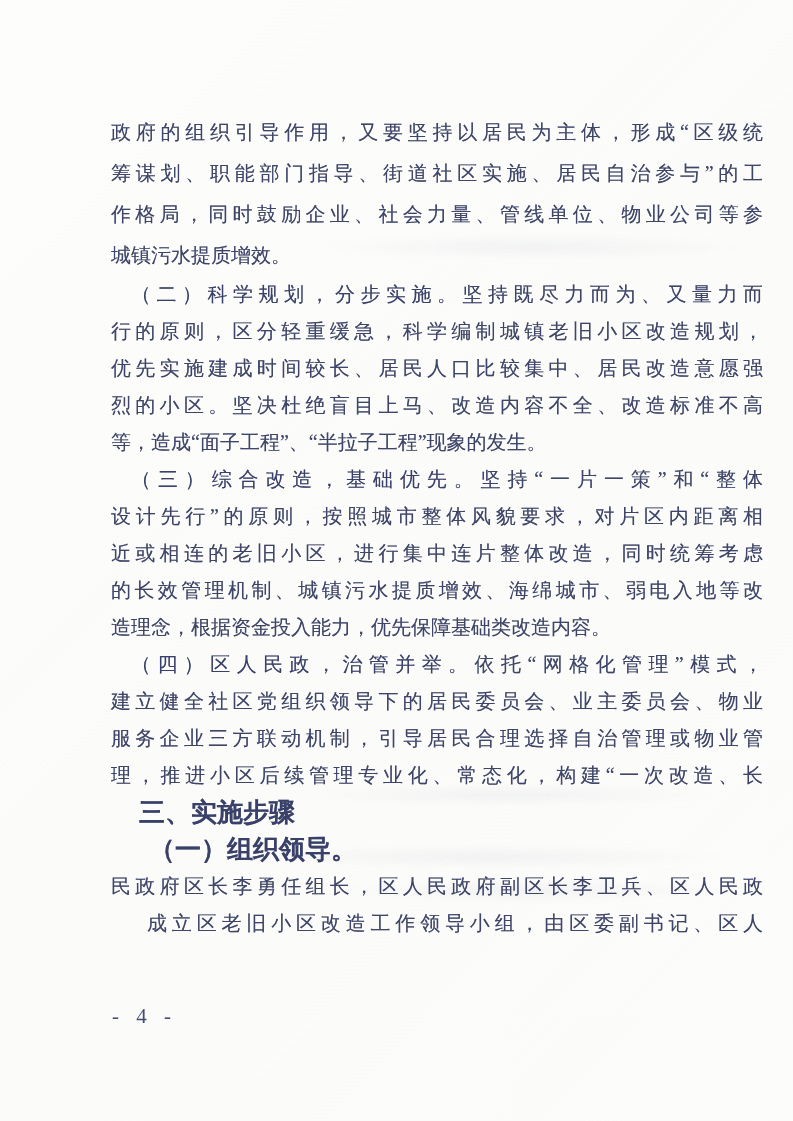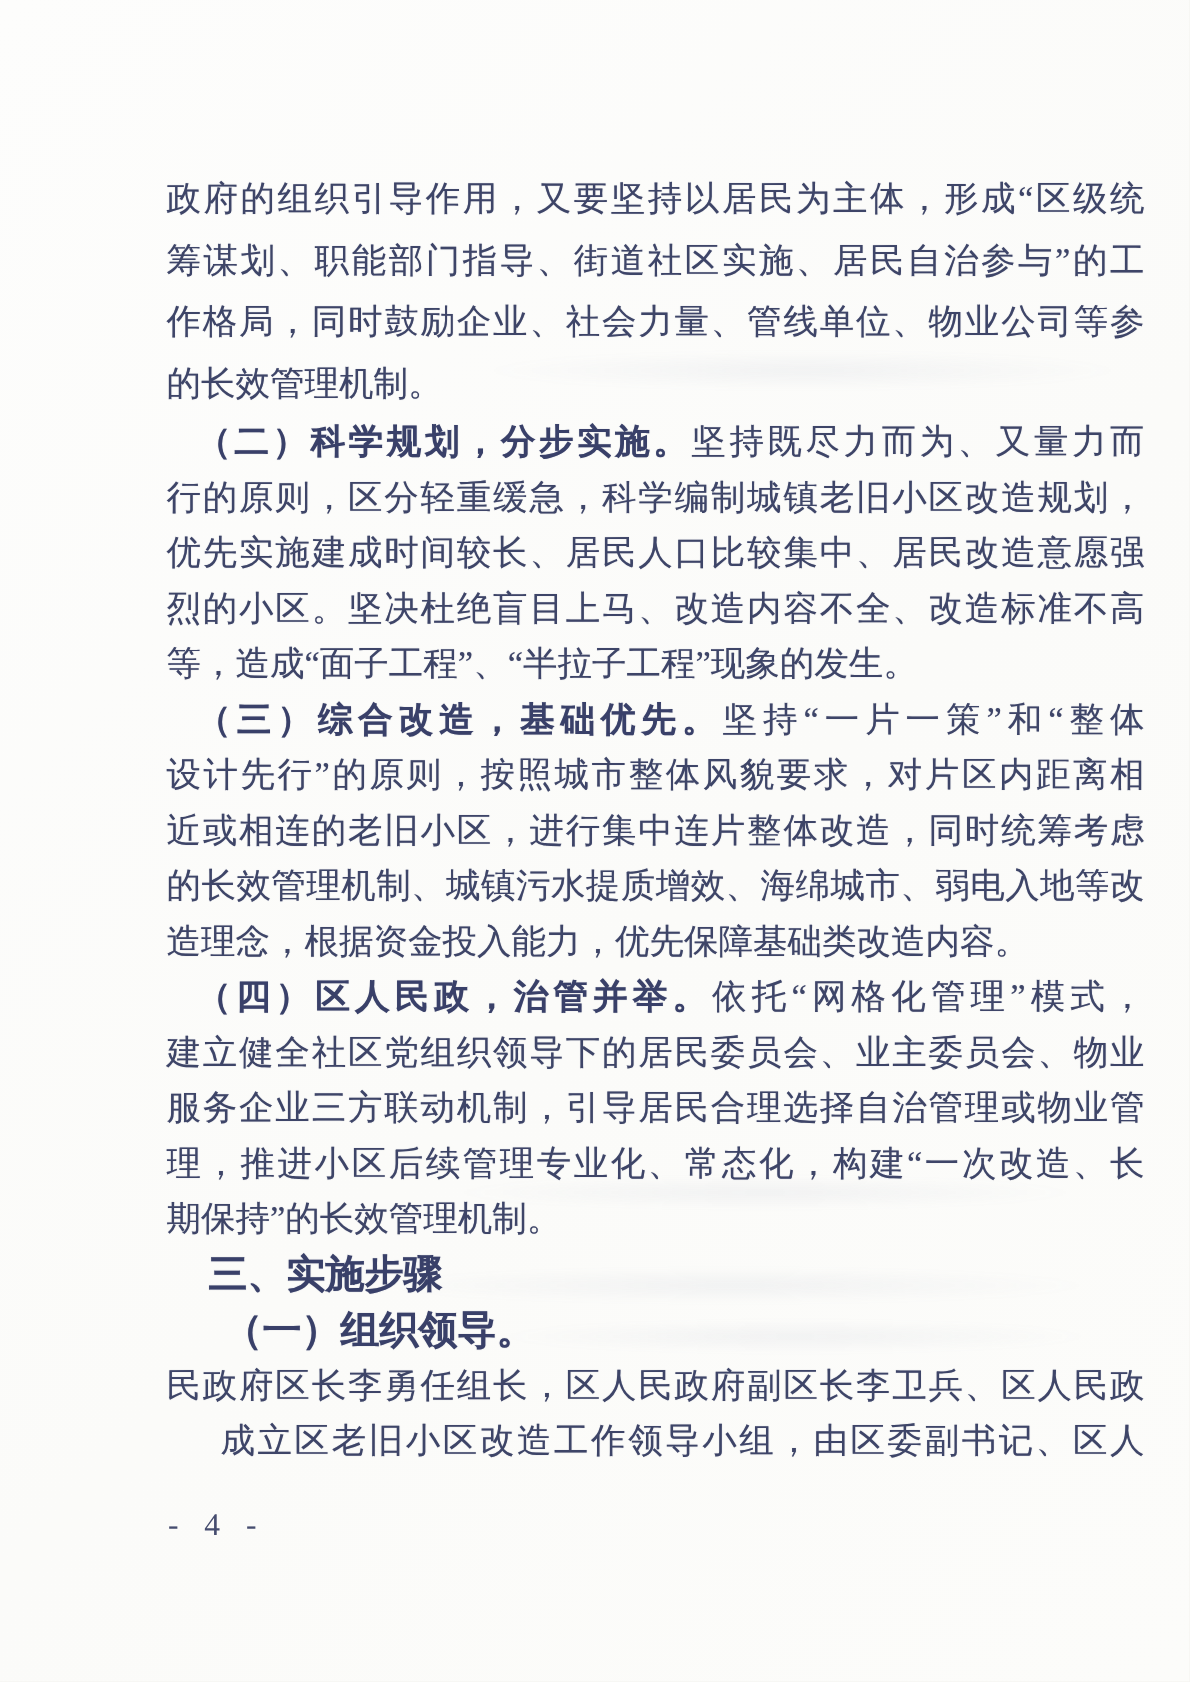--- a/index.html
+++ b/index.html
@@ -21,32 +21,32 @@
   .text-block {
     position: absolute;
     left: 111px;
     top: 112px;
     width: 652px;
   }
   .para { margin: 0; padding: 0; }
   .line {
     height: 37px;
     line-height: 37px;
-    font-size: 23px;
+    font-size: 20px;
     text-align: justify;
     text-align-last: justify;
     color: #3e4568;
     text-shadow: 0 0 0.6px rgba(62, 69, 104, 0.45);
   }
   
   .para-loose .line { height: 41px; line-height: 41px; }
   .line.last { text-align-last: left; }
   .ind-bracket { padding-left: 20px; }   
   .ind-body { padding-left: 36px; }      
-  .b { font-weight: bold; color: #394069; }
+  .b { font-weight: normal; color: #394069; }
   .heading-line {
     height: 37px;
     line-height: 37px;
     font-size: 26px;
     font-weight: bold;
     color: #394069;
     text-align: left;
     text-align-last: left;
     text-shadow: 0 0 0.6px rgba(57, 64, 105, 0.5);
   }
@@ -81,21 +81,21 @@
   <div class="artifact artifact-2"></div>
   <div class="artifact artifact-3"></div>
   <div class="artifact artifact-4"></div>
 
   <div class="text-block">
 
     <div class="para para-loose">
       <div class="line">政府的组织引导作用，又要坚持以居民为主体，形成“区级统</div>
       <div class="line">筹谋划、职能部门指导、街道社区实施、居民自治参与”的工</div>
       <div class="line">作格局，同时鼓励企业、社会力量、管线单位、物业公司等参</div>
-      <div class="line last">的长效管理机制。</div>
+      <div class="line last">城镇污水提质增效。</div>
     </div>
 
     <div class="para">
       <div class="line ind-bracket"><span class="b">（二）科学规划，分步实施。</span><span>坚持既尽力而为、又量力而</span></div>
       <div class="line">行的原则，区分轻重缓急，科学编制城镇老旧小区改造规划，</div>
       <div class="line">优先实施建成时间较长、居民人口比较集中、居民改造意愿强</div>
       <div class="line">烈的小区。坚决杜绝盲目上马、改造内容不全、改造标准不高</div>
       <div class="line last">等，造成“面子工程”、“半拉子工程”现象的发生。</div>
     </div>
 
@@ -105,21 +105,20 @@
       <div class="line">近或相连的老旧小区，进行集中连片整体改造，同时统筹考虑</div>
       <div class="line">的长效管理机制、城镇污水提质增效、海绵城市、弱电入地等改</div>
       <div class="line last">造理念，根据资金投入能力，优先保障基础类改造内容。</div>
     </div>
 
     <div class="para">
       <div class="line ind-bracket"><span class="b">（四）区人民政，治管并举。</span><span>依托“网格化管理”模式，</span></div>
       <div class="line">建立健全社区党组织领导下的居民委员会、业主委员会、物业</div>
       <div class="line">服务企业三方联动机制，引导居民合理选择自治管理或物业管</div>
       <div class="line">理，推进小区后续管理专业化、常态化，构建“一次改造、长</div>
-      <div class="line last">期保持”的长效管理机制。</div>
     </div>
 
     <div class="heading-line ind-head-num">三、实施步骤</div>
 
     <div class="heading-line ind-head-sub">（一）组织领导。</div>
 
     <div class="para">
       <div class="line">民政府区长李勇任组长，区人民政府副区长李卫兵、区人民政</div>
       <div class="line ind-body">成立区老旧小区改造工作领导小组，由区委副书记、区人</div>
     </div>

